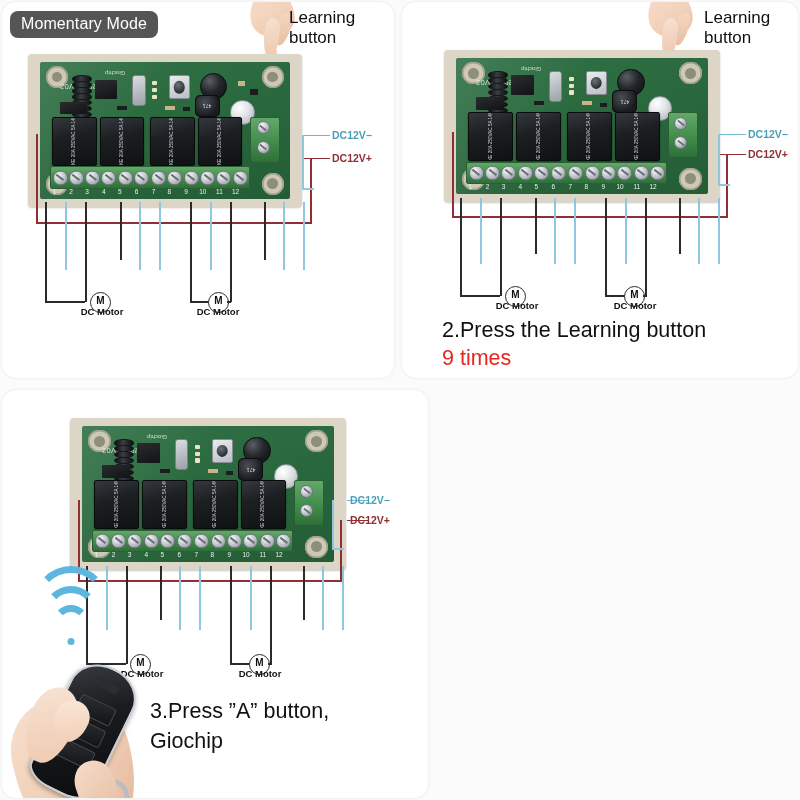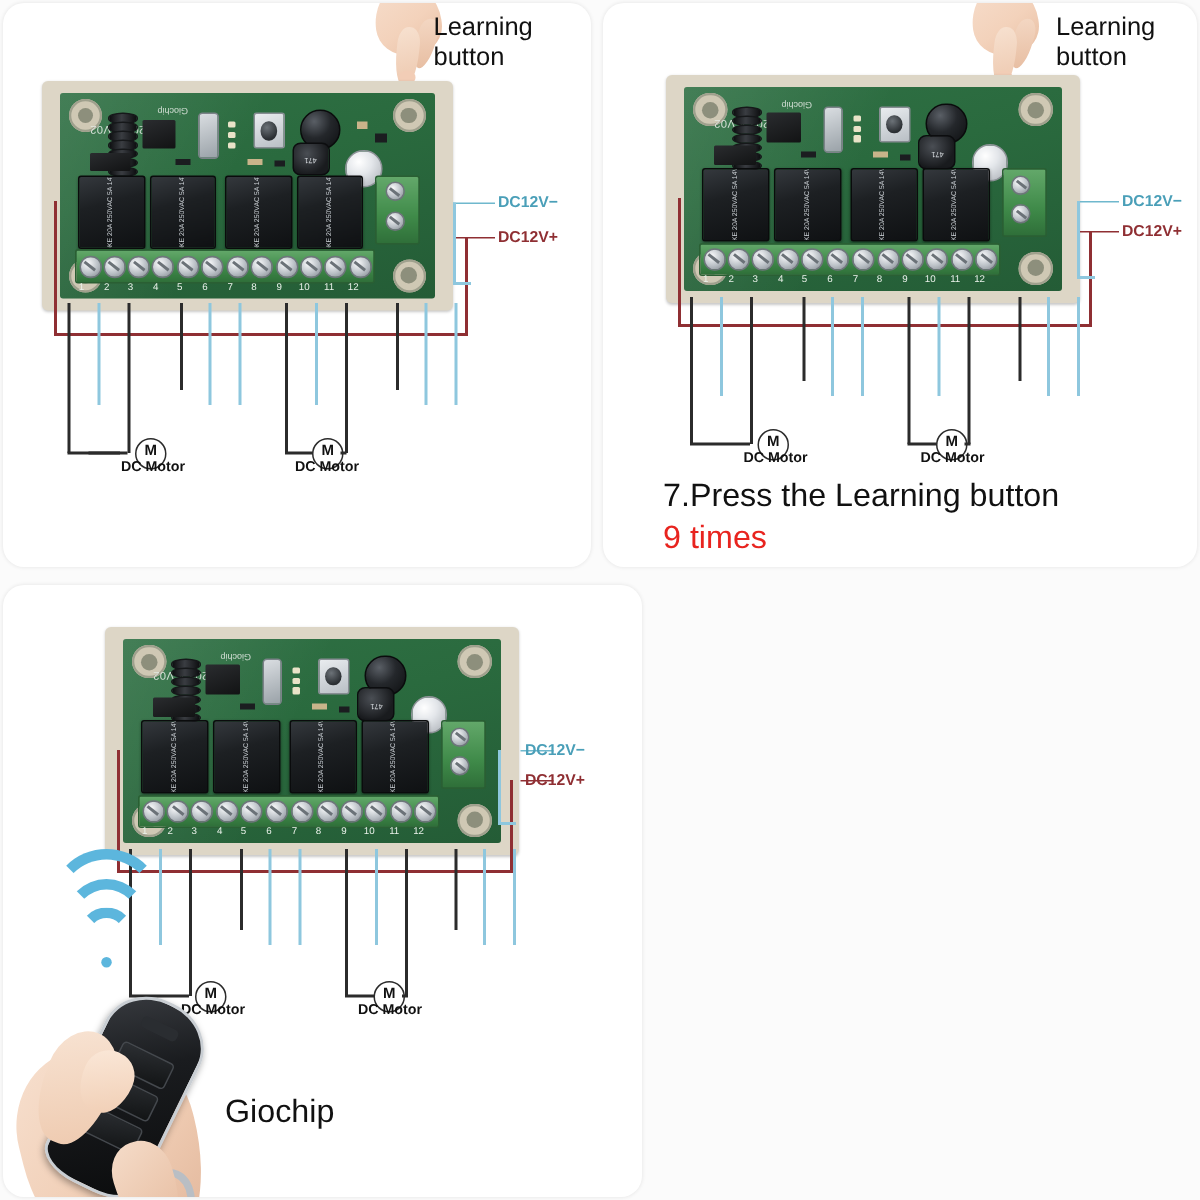--- a/index.html
+++ b/index.html
@@ -290,20 +290,21 @@
     transform:rotate(24deg);
   }
 </style>
 </head>
 <body>
 
 <div class="stage">
 
   <div class="panel" id="panel1">
 
+    <div class="badge">Momentary Mode</div>
 
     <div class="finger" style="left:242px;top:-4px;">
       <div class="palm"></div>
         <div class="f2"></div>
         <div class="f1"></div>
         <div class="nail"></div>
     </div>
 
     <div class="learn-label" style="left:287px;top:6px;">Learning
 button</div>
@@ -576,21 +577,21 @@
 
     <div class="wire" style="left:58px;top:293px;width:40px;height:1.6px;"></div>
     <div class="motor" style="left:103px;top:284px;">M</div>
     <div class="motor-cap" style="left:80px;top:298px;width:70px;">DC Motor</div>
 
     <div class="wire" style="left:203px;top:293px;width:26px;height:1.6px;"></div>
     <div class="motor" style="left:222px;top:284px;">M</div>
     <div class="wire" style="left:241px;top:293px;width:4px;height:1.6px;"></div>
     <div class="motor-cap" style="left:198px;top:298px;width:70px;">DC Motor</div>
 
-    <div class="caption" style="left:40px;top:315px;">7.Press the Learning button</div>
+    <div class="caption" style="left:40px;top:315px;">2.Press the Learning button</div>
     <div class="cap-red" style="left:40px;top:343px;">9 times</div>
   </div>
 
   <div class="panel" id="panel3">
 
     <div class="board-wrap" style="left:68px;top:28px;width:276px;height:152px;">
       <div class="case"></div>
       <div class="pcb">
         <div class="sheen"></div>
         <div class="mount m-tl"></div>
@@ -729,16 +730,17 @@
         <div class="btn b1"></div>
         <div class="btn b2"></div>
         <div class="btn b3"></div>
       </div>
       <div class="keyring"></div>
       <div class="hand-thumb"></div>
       <div class="fingertip"></div>
       <div class="hand-f2"></div>
     </div>
 
+    <div class="caption" style="left:148px;top:308px;">3.Press ”A” button,</div>
     <div class="caption" style="left:148px;top:338px;">Giochip</div>
   </div>
 
 </div>
 
 </body></html>

